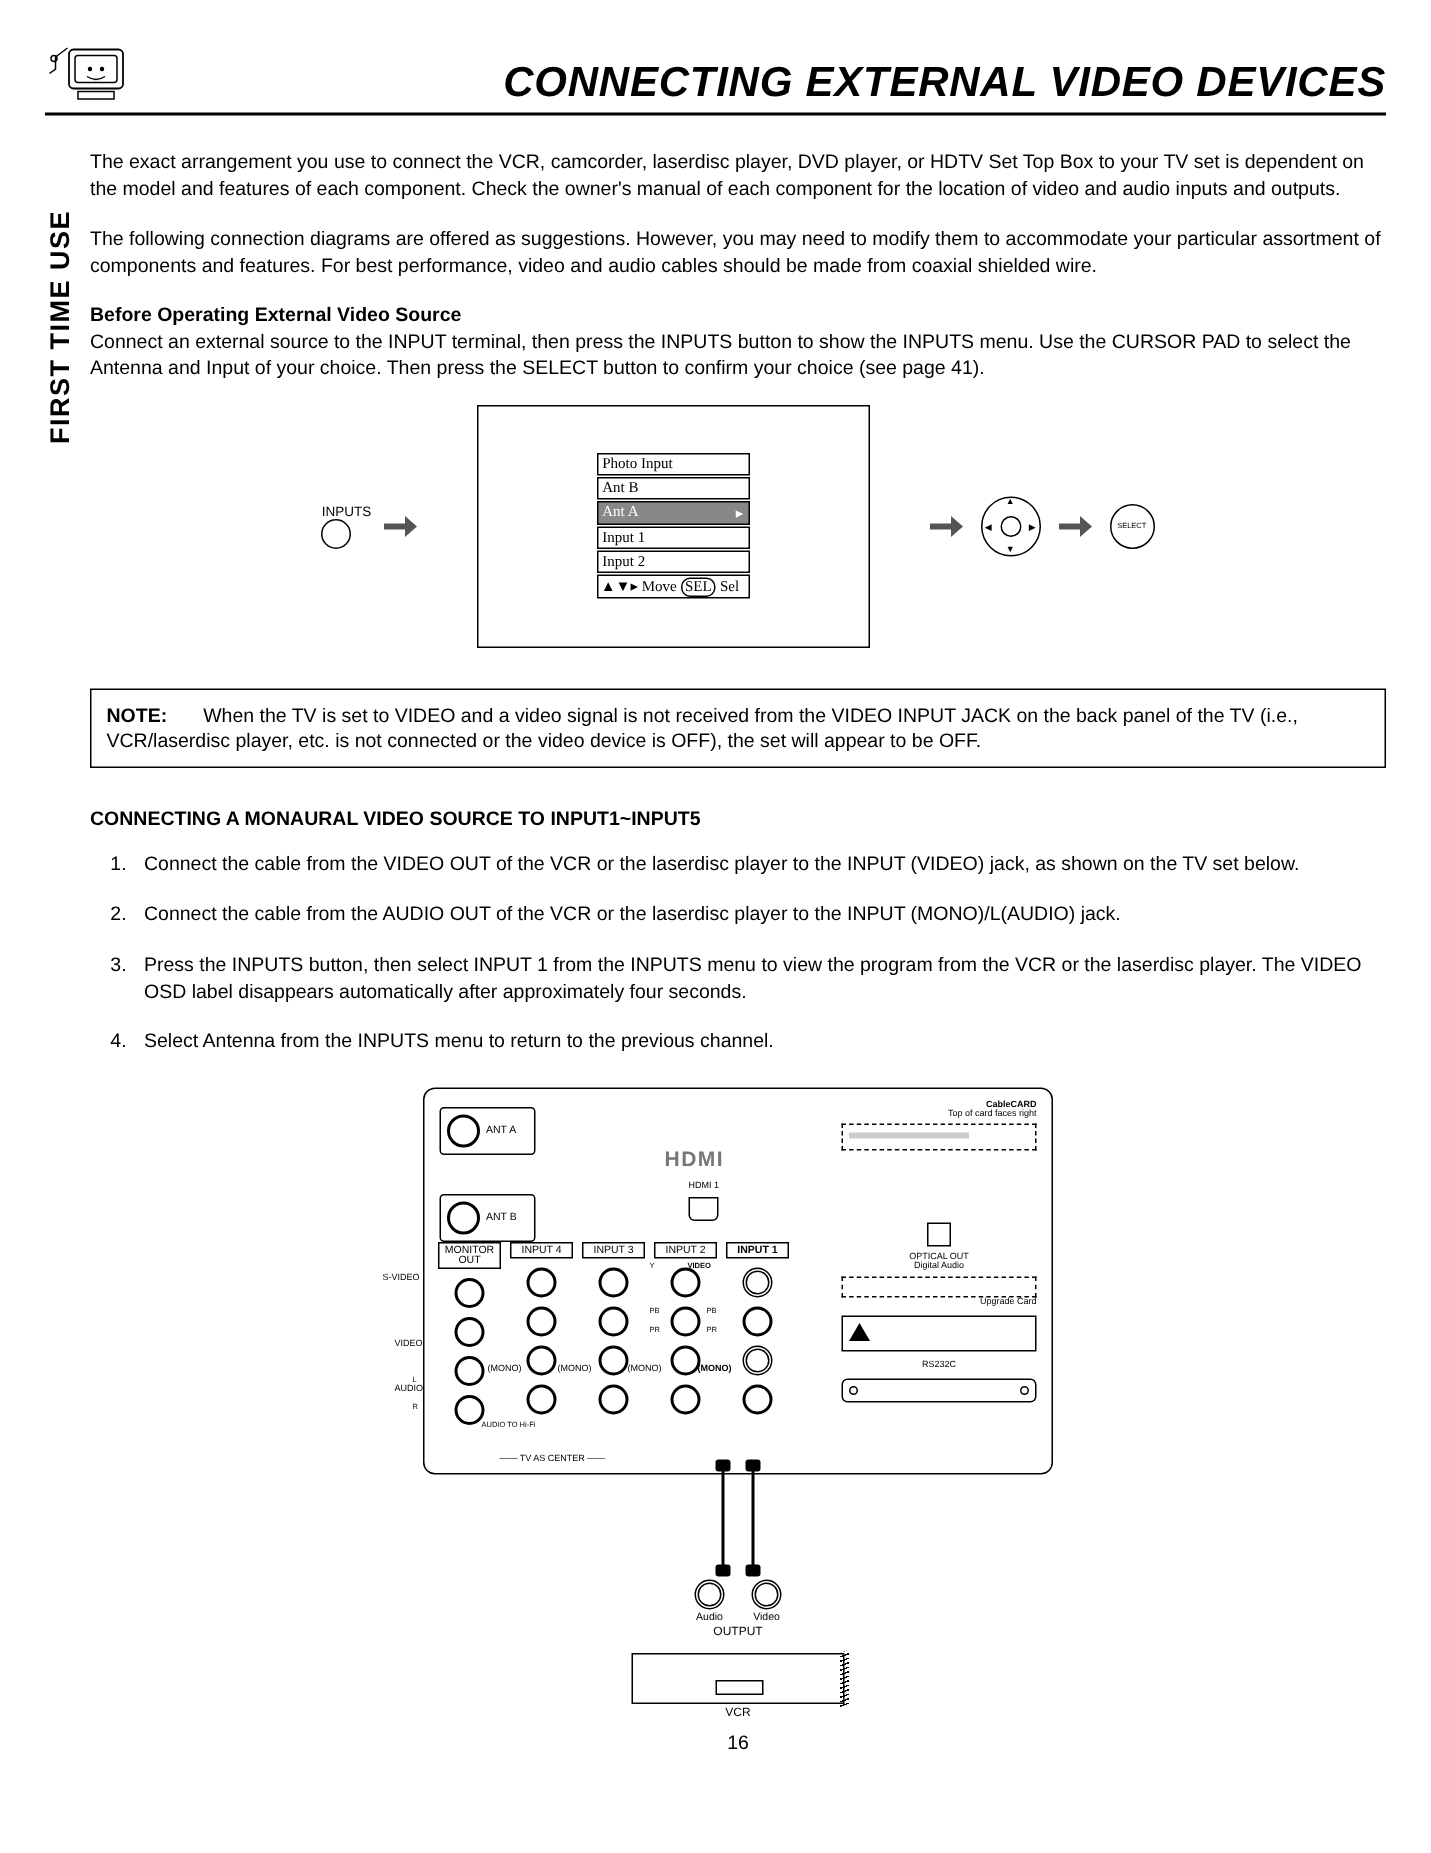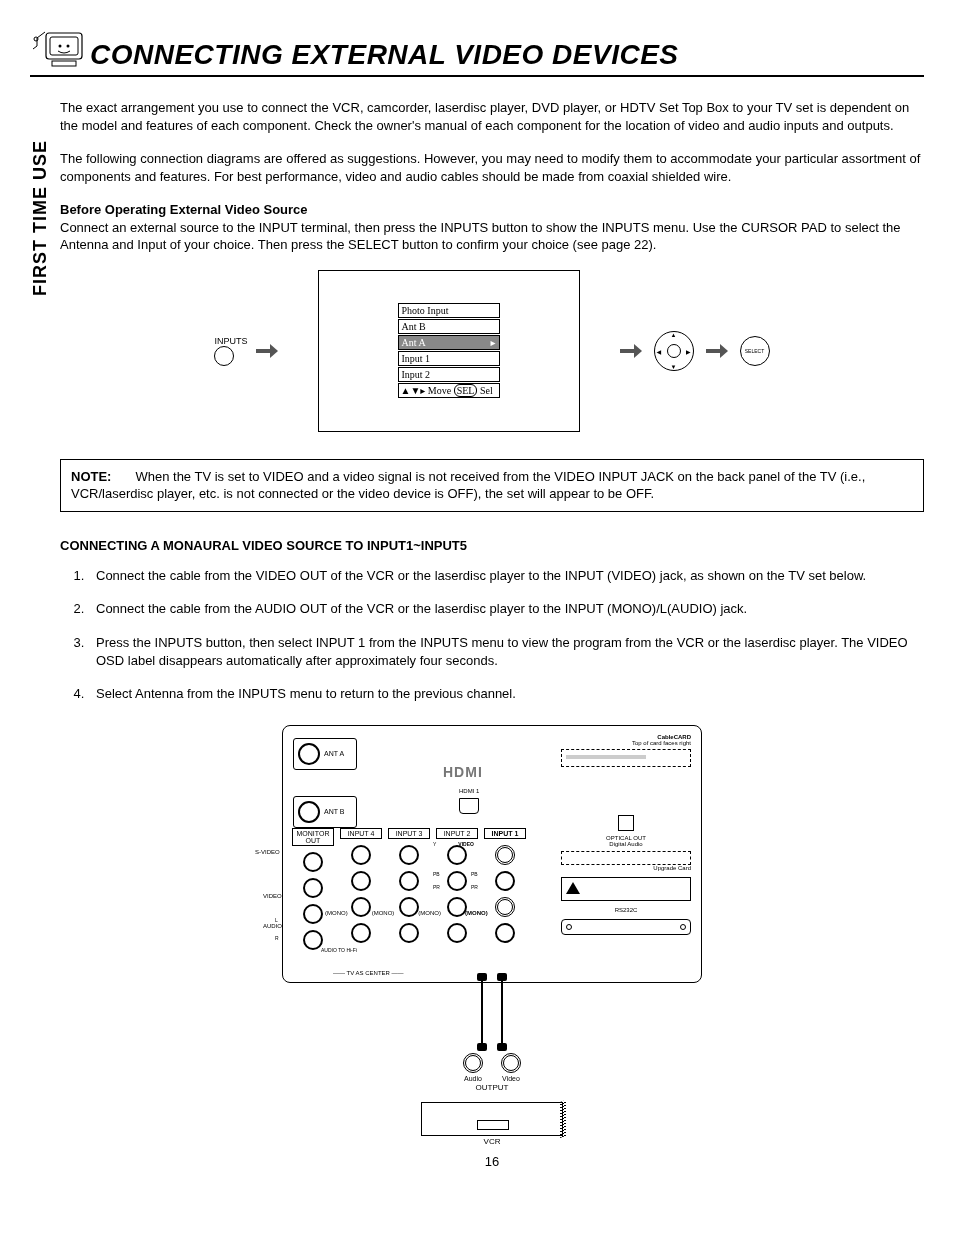--- a/index.html
+++ b/index.html
@@ -8,20 +8,21 @@
     color: #000;
     width: 954px;
     margin: 0 auto;
     background: #fff;
     padding: 25px 30px 20px 30px;
     box-sizing: border-box;
   }
   .header-row {
     display: flex;
     align-items: flex-end;
+    justify-content: space-between;
     border-bottom: 2px solid #000;
     padding-bottom: 4px;
     margin-bottom: 22px;
   }
   .icon-box {
     width: 60px;
     height: 46px;
   }
   .title {
     font-size: 28px;
@@ -223,21 +224,21 @@
   </div>
   <div class="title">CONNECTING EXTERNAL VIDEO DEVICES</div>
 </div>
 
 <div class="side-tab">FIRST TIME USE</div>
 
 <div class="content">
   <p>The exact arrangement you use to connect the VCR, camcorder, laserdisc player, DVD player, or HDTV Set Top Box to your TV set is dependent on the model and features of each component.  Check the owner's manual of each component for the location of video and audio inputs and outputs.</p>
   <p>The following connection diagrams are offered as suggestions.  However, you may need to modify them to accommodate your particular assortment of components and features.  For best performance, video and audio cables should be made from coaxial shielded wire.</p>
   <p class="subhead">Before Operating External Video Source</p>
-  <p>Connect an external source to the INPUT terminal, then press the INPUTS button to show the INPUTS menu.  Use the CURSOR PAD to select the Antenna and Input of your choice.  Then press the SELECT button to confirm your choice (see page 22).</p>
+  <p>Connect an external source to the INPUT terminal, then press the INPUTS button to show the INPUTS menu.  Use the CURSOR PAD to select the Antenna and Input of your choice.  Then press the SELECT button to confirm your choice (see page 41).</p>
 
   <div class="diagram-row">
     <div class="inputs-btn">
       <div style="text-align:center">
         <div>INPUTS</div>
         <div class="circle-btn"></div>
       </div>
       <div class="arrow-r"></div>
     </div>
 

